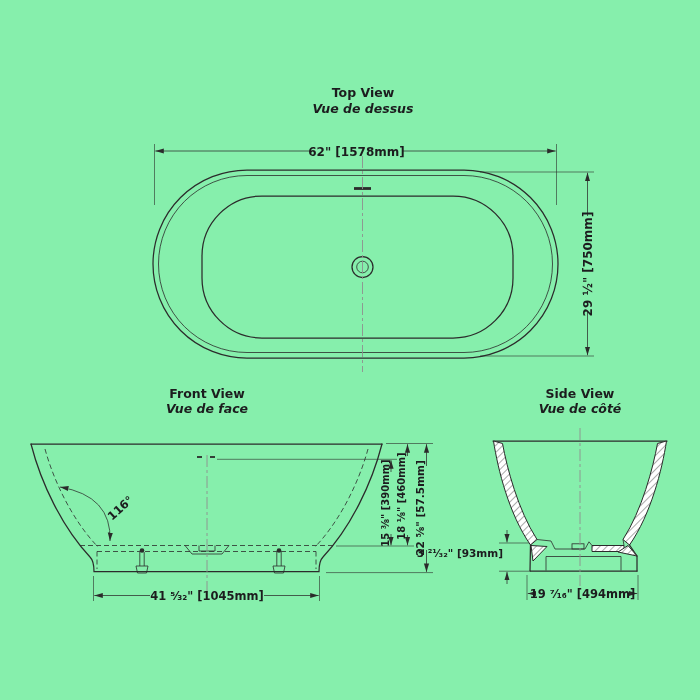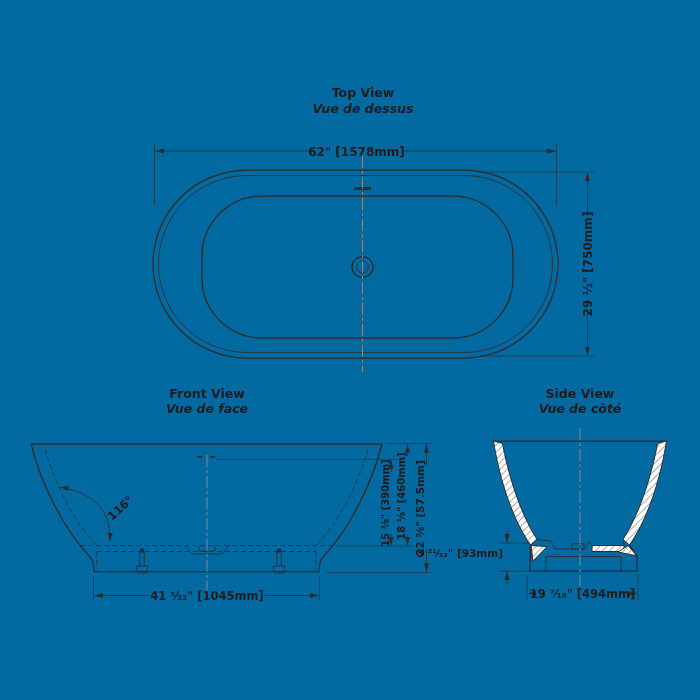--- a/index.html
+++ b/index.html
@@ -1,16 +1,16 @@
 <!DOCTYPE html>
 <html><head>
 <meta charset="utf-8">
 <style>
   html,body{margin:0;padding:0;background:#ffffff;}
-  .sheet{position:relative;width:700px;height:700px;background:#0369a1;overflow:hidden;
+  .sheet{position:relative;width:700px;height:700px;background:#86efac;overflow:hidden;
          font-family:"DejaVu Sans", sans-serif;}
   svg{position:absolute;left:0;top:0;}
   svg text{font-family:"DejaVu Sans", sans-serif;font-weight:700;fill:#1c1c1e;}
   .t-title{font-size:12.5px;}
   .t-sub{font-size:12.5px;font-style:italic;}
   .d12{font-size:12px;}
   .d115{font-size:11.5px;}
   .d105{font-size:10.5px;}
   .d10{font-size:10px;}
   .obj{stroke:#2b2b2b;fill:none;stroke-width:1.25;stroke-linecap:round;}

